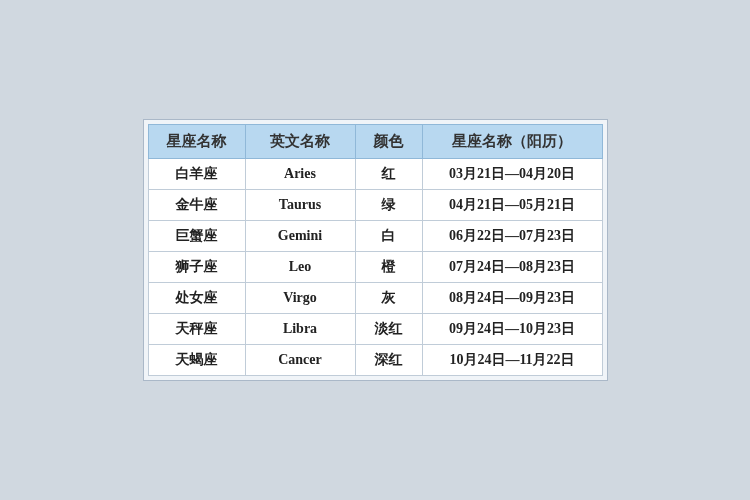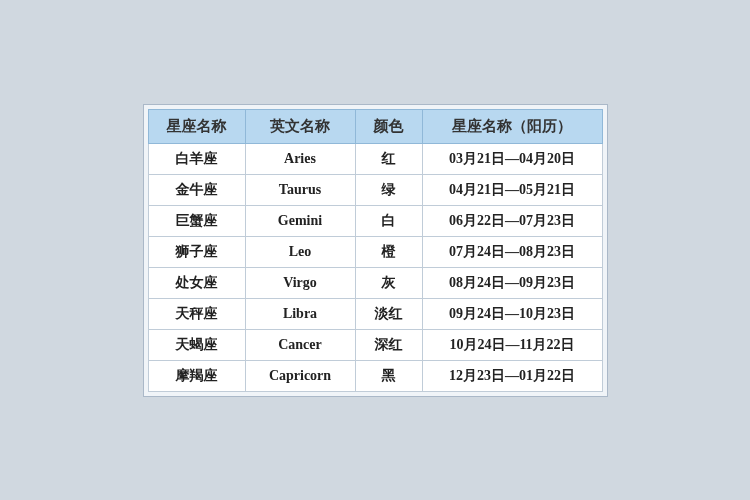--- a/index.html
+++ b/index.html
@@ -103,21 +103,15 @@
           <td>Libra</td>
           <td>淡红</td>
           <td>09月24日—10月23日</td>
         </tr>
         <tr>
           <td>天蝎座</td>
           <td>Cancer</td>
           <td>深红</td>
           <td>10月24日—11月22日</td>
         </tr>
-        <tr>
-          <td>摩羯座</td>
-          <td>Capricorn</td>
-          <td>黑</td>
-          <td>12月23日—01月22日</td>
-        </tr>
       </tbody>
   </table>
 </div>
 
 </body></html>

